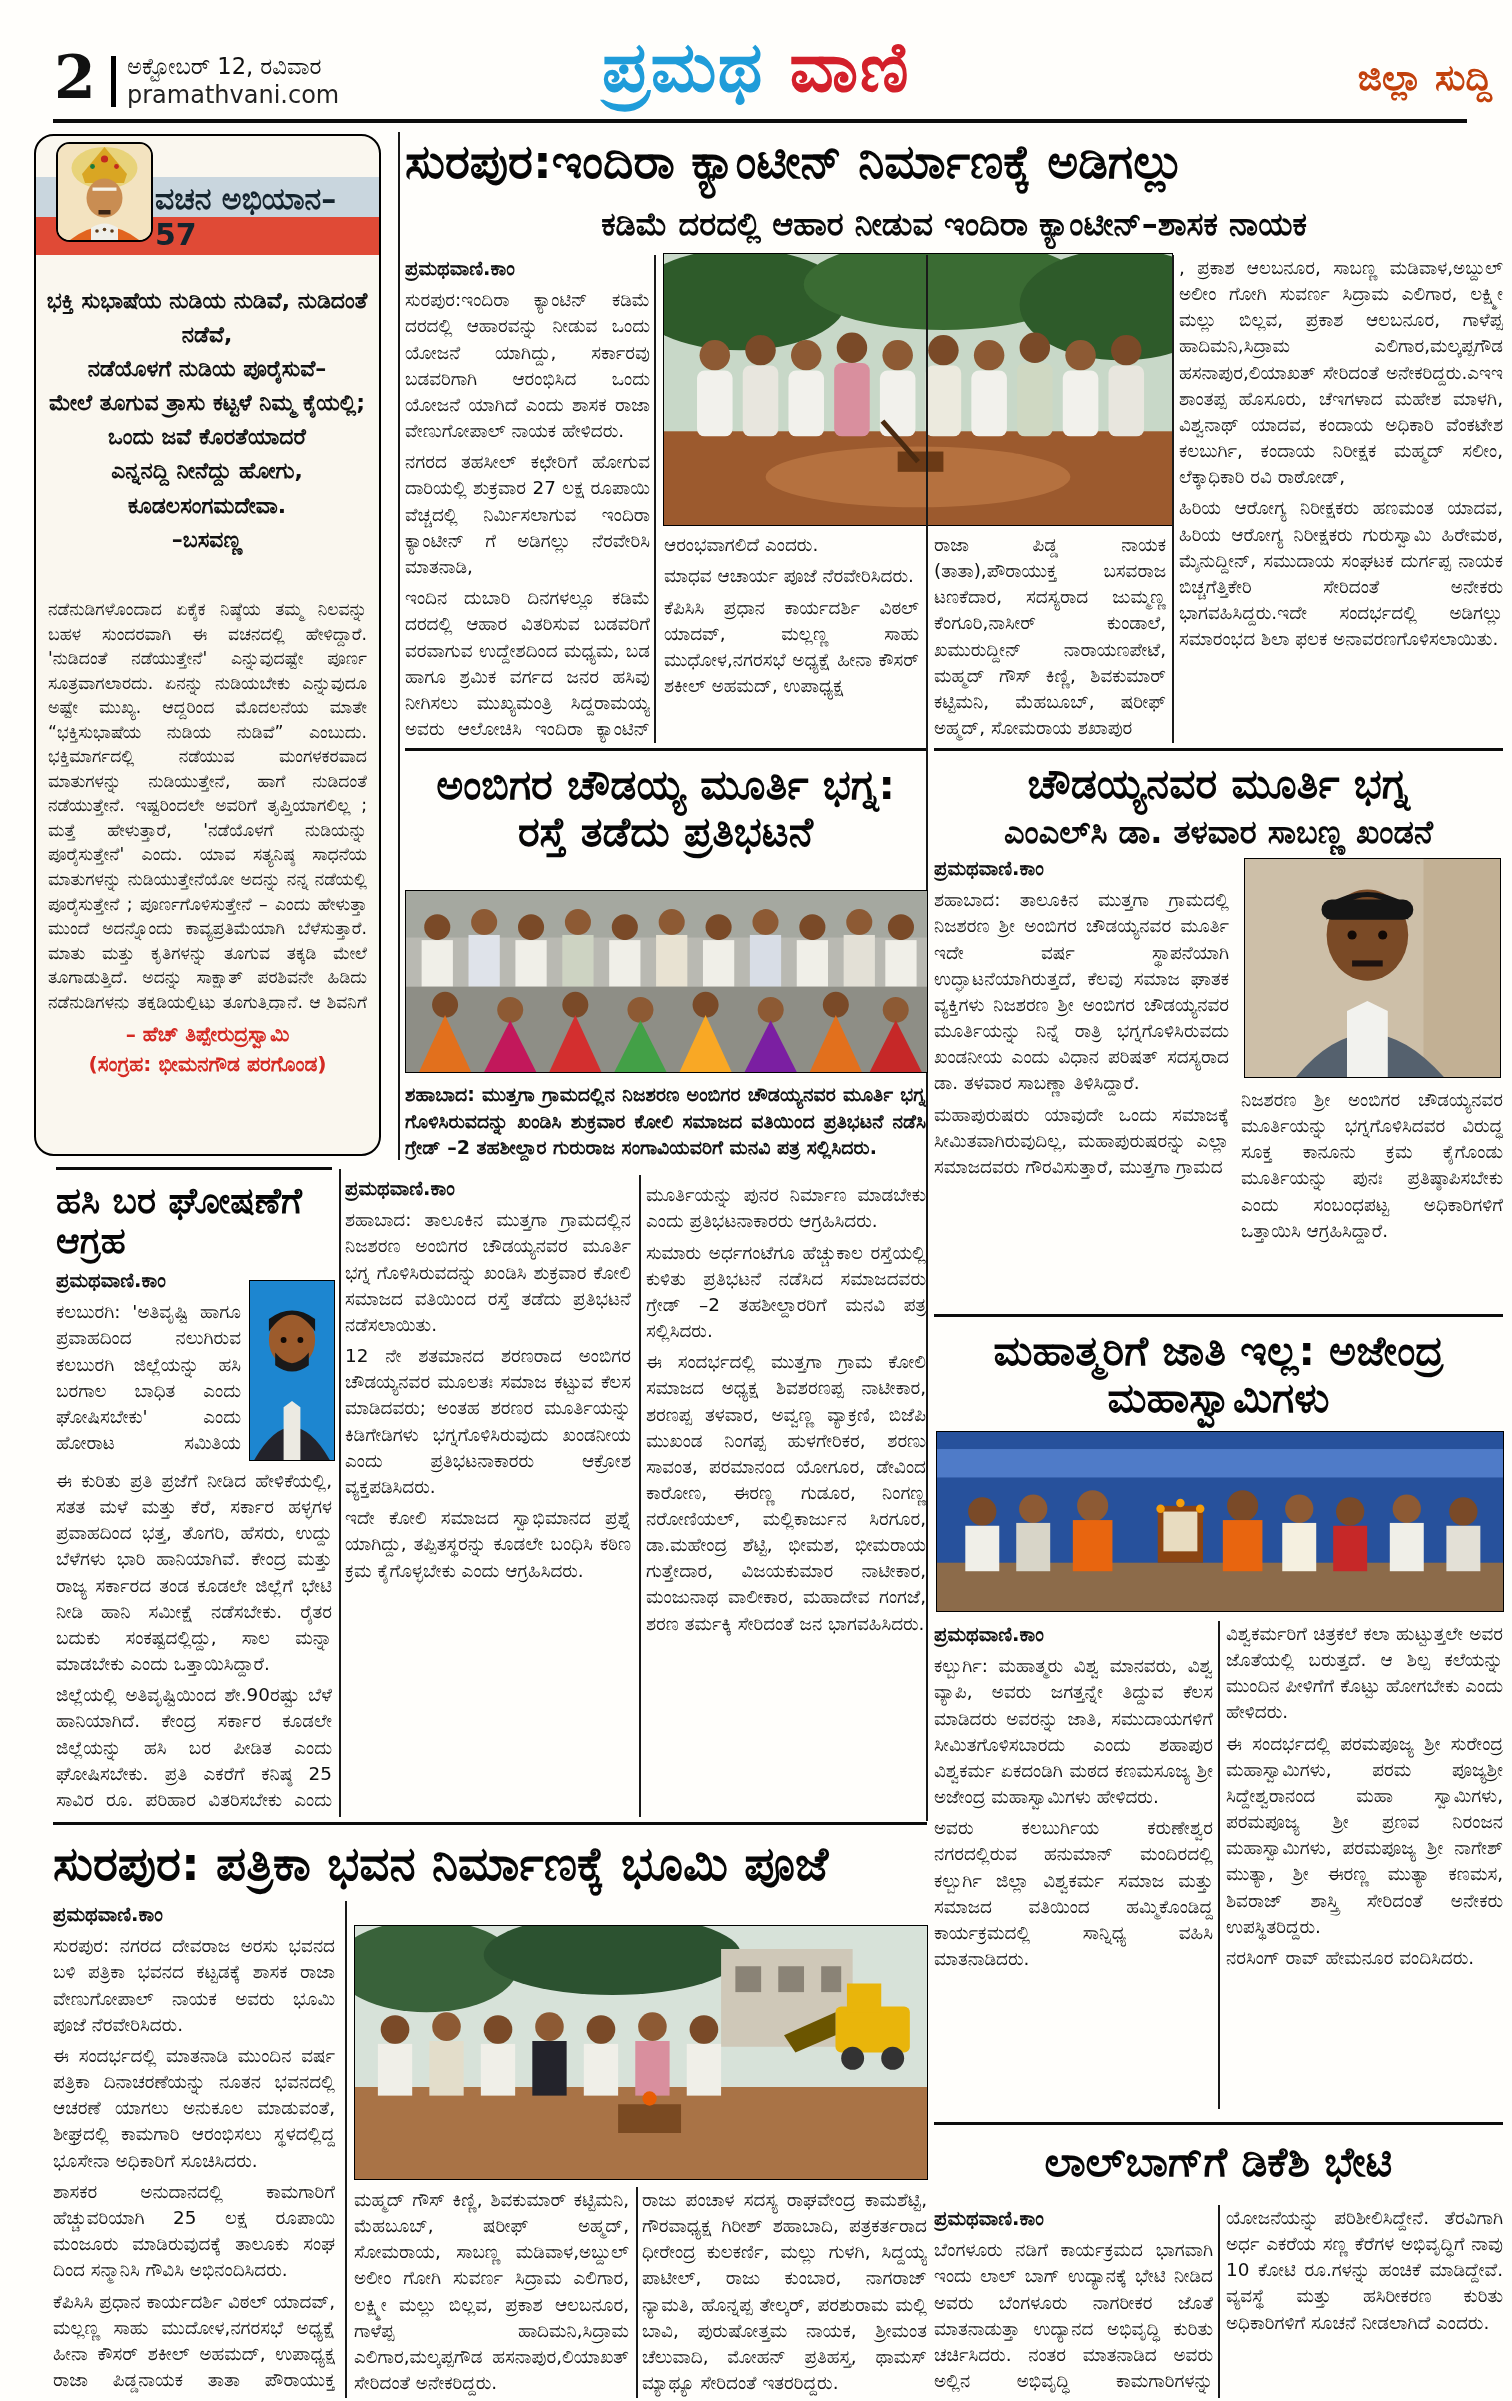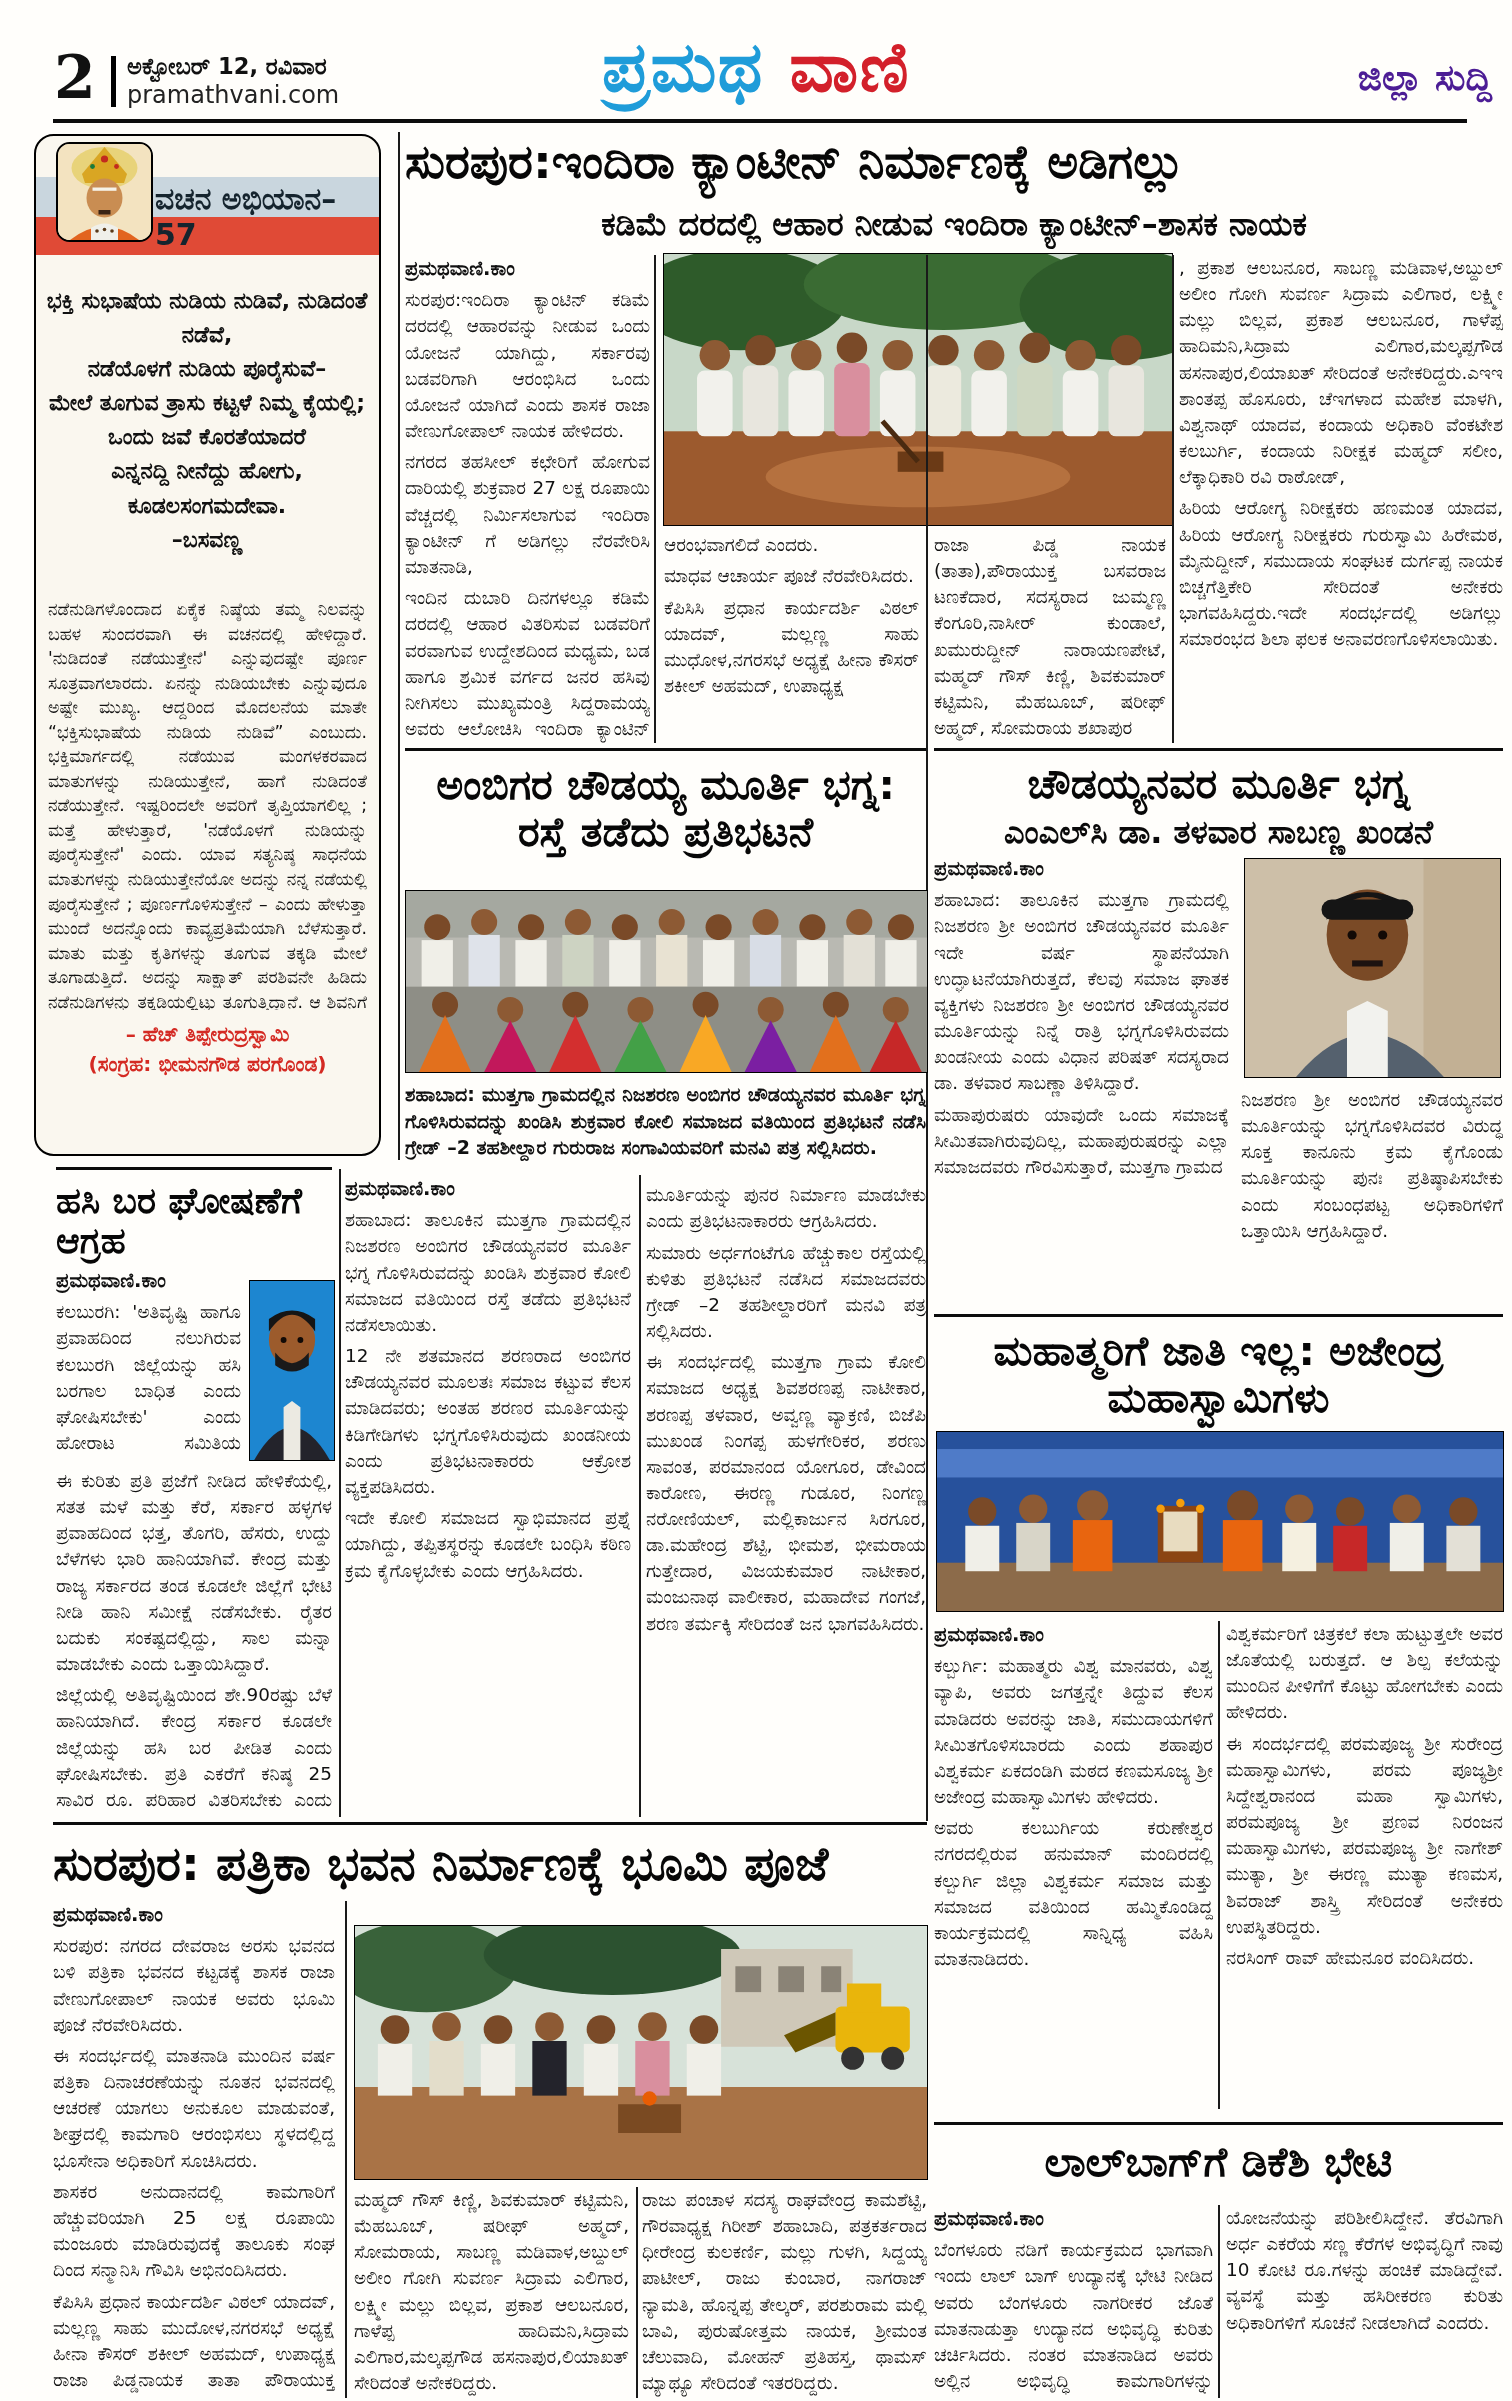--- a/index.html
+++ b/index.html
@@ -2,21 +2,21 @@
 <html style="font-size:12px"><head>
 <meta charset="utf-8">
 <style>
   html,body{margin:0;padding:0;background:#e8e8e4;}
   .page{position:relative;width:1512px;height:2401px;background:#fffefb;overflow:hidden;
         font-family:"DejaVu Sans","Liberation Sans",sans-serif;color:#111;}
   .abs{position:absolute;}
   .vr{position:absolute;width:1.5px;background:#1a1a1a;}
   .hr{position:absolute;height:3px;background:#0c0c0c;}
   .pageno{font-family:"DejaVu Serif","Liberation Serif",serif;font-size:60px;font-weight:700;line-height:1;}
-  .hdate{font-size:22.6px;font-weight:700;}
+  .hdate{font-size:22.6px;font-weight:400;}
   .hsite{font-size:24px;color:#222;text-decoration:none;}
   .masthead{font-size:69px;font-weight:800;letter-spacing:1.5px;line-height:1;white-space:nowrap;}
   .seclabel{font-size:36px;font-weight:800;white-space:nowrap;}
   .headline-xl{font-size:47px;font-weight:800;line-height:1.08;color:#070707;}
   .headline-lg{font-size:41px;font-weight:800;line-height:1.14;color:#070707;text-align:center;}
   .headline-md{font-size:36px;font-weight:800;line-height:1.12;color:#070707;}
   .subhead{font-size:32px;font-weight:700;text-align:center;color:#0a0a0a;}
   .byline{font-size:19.6px;font-weight:700;margin:0 0 4.5px 0;}
   .bodycol{font-size:18.4px;line-height:1.42;overflow:hidden;}
   .bodycol .bp{margin:0 0 5.3px 0;text-align:justify;}
@@ -41,21 +41,21 @@
 
   <div class="abs pageno" style="left:54px;top:47px;">2</div>
   <div class="abs" style="left:111px;top:56px;width:4.5px;height:51px;background:#000;"></div>
   <div class="abs hdate" style="left:127px;top:53px;width:316px;">ಅಕ್ಟೋಬರ್ 12, ರವಿವಾರ</div>
   <a class="abs hsite" style="left:127px;top:81px;width:316px;">pramathvani.com</a>
   <div class="abs masthead" style="left:0;top:33px;width:1512px;text-align:center;">
     <span style="color:#1f9cd9;">ಪ್ರಮಥ</span>
     <span> </span>
     <span style="color:#d3202a;">ವಾಣಿ</span>
   </div>
-  <div class="abs seclabel" style="left:1243px;top:57px;width:249px;text-align:right;color:#4c1d95;">ಜಿಲ್ಲಾ ಸುದ್ದಿ</div>
+  <div class="abs seclabel" style="left:1243px;top:57px;width:249px;text-align:right;color:#c2410c;">ಜಿಲ್ಲಾ ಸುದ್ದಿ</div>
   <div class="hr" style="left:53px;top:119px;width:1414px;height:3.8px;"></div>
 
   <div class="abs vbox" style="left:34px;top:134px;width:343px;height:1018px;">
     <div class="vband-blue" style="background:#c9d6de;"></div>
     <div class="vband-red" style="background:#e04a36;"></div>
     <div class="vtitle">ವಚನ ಅಭಿಯಾನ–57</div>
     <div class="vportrait">
       <svg viewBox="0 0 62 64" preserveAspectRatio="none">
         <rect x="0" y="0" width="62" height="64" fill="#f3e3c0"></rect>
         <ellipse cx="31" cy="16" rx="22" ry="14" fill="#e8d37a"></ellipse>

